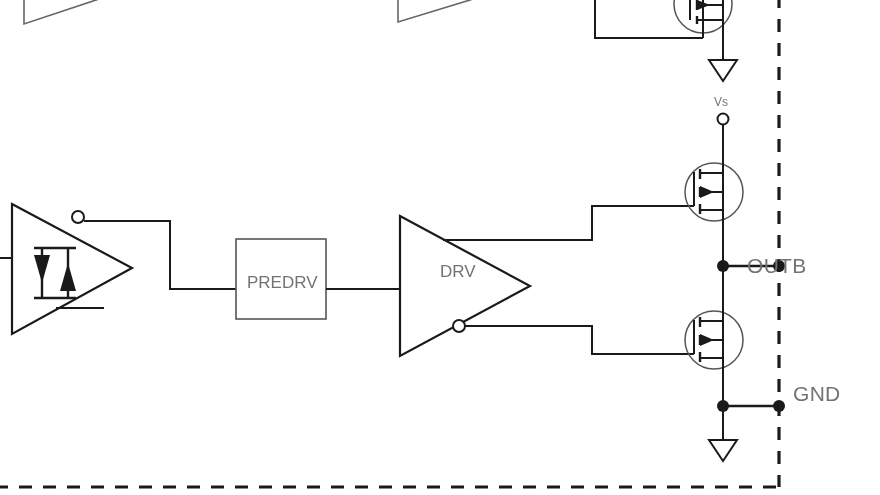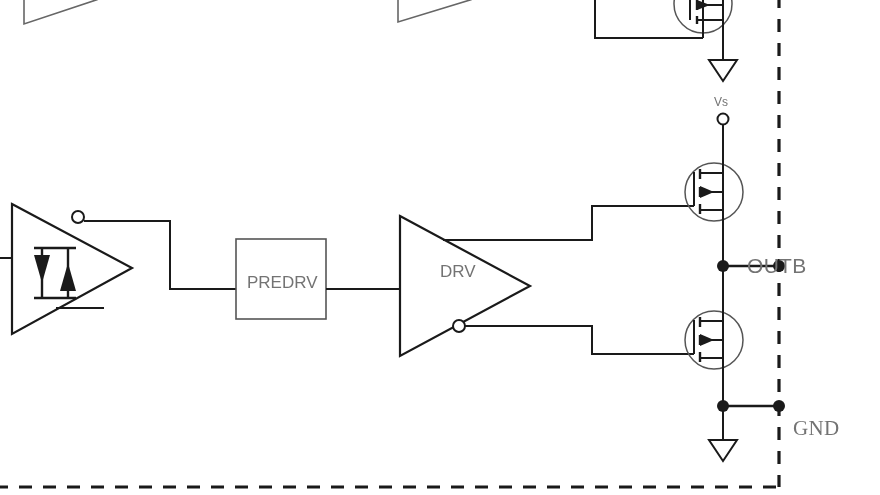--- a/index.html
+++ b/index.html
@@ -177,15 +177,15 @@
   </svg>
 
   <div class="lbl lbl-block" style="left:247px; top:273px;">PREDRV</div>
 
   <div class="lbl lbl-block" style="left:440px; top:262px;">DRV</div>
 
   <div class="lbl lbl-small" style="left:714px; top:95px;">Vs</div>
 
   <div class="lbl lbl-port" style="left:747px; top:254px;">OUTB</div>
 
-  <div class="lbl lbl-port" style="left:793px; top:416px;font-family:Liberation Serif, serif;">GND</div>
+  <div class="lbl lbl-port" style="left:793px; top:382px;">GND</div>
 
 </div>
 
 </body></html>

